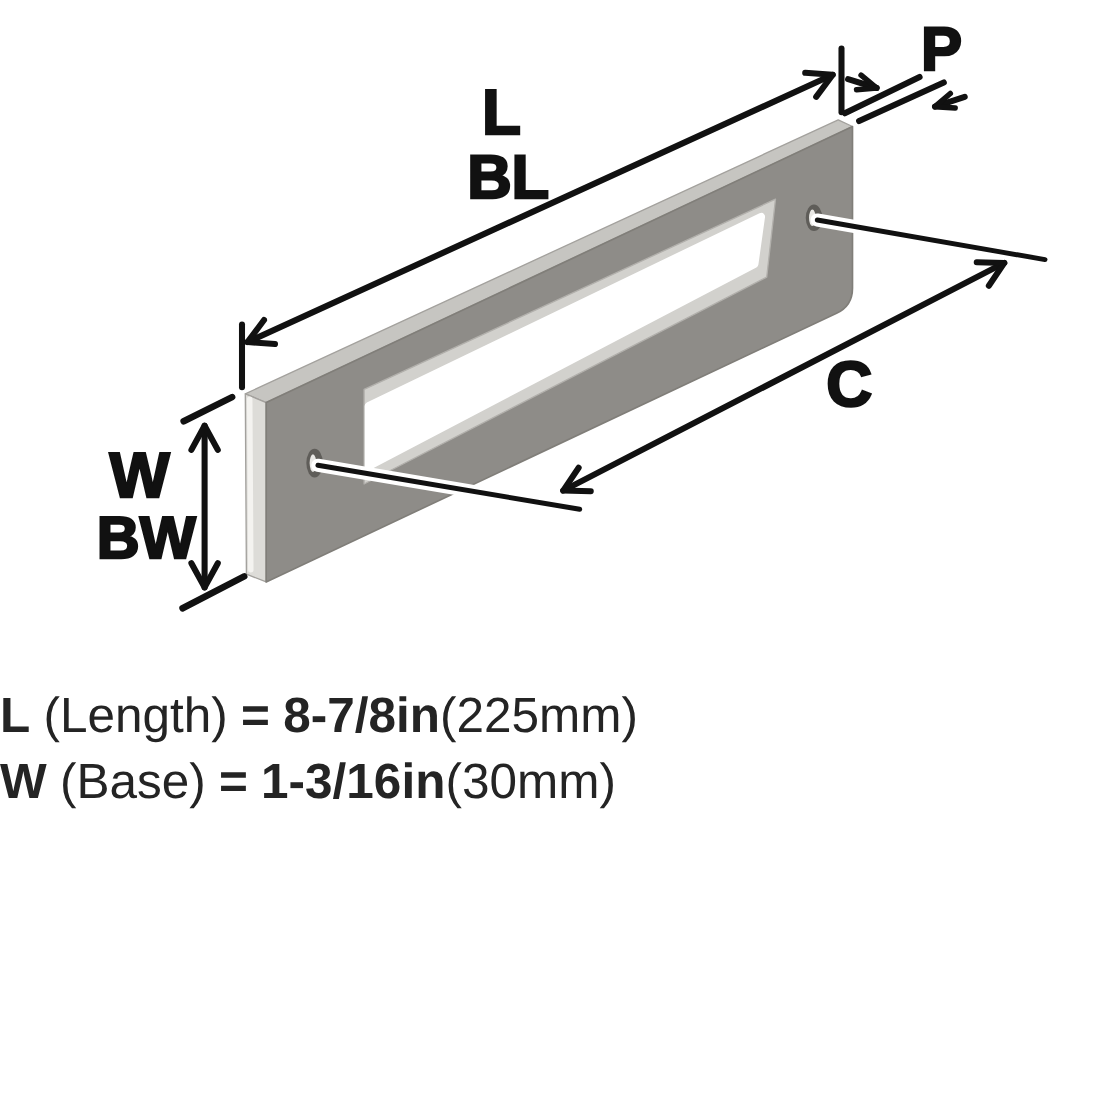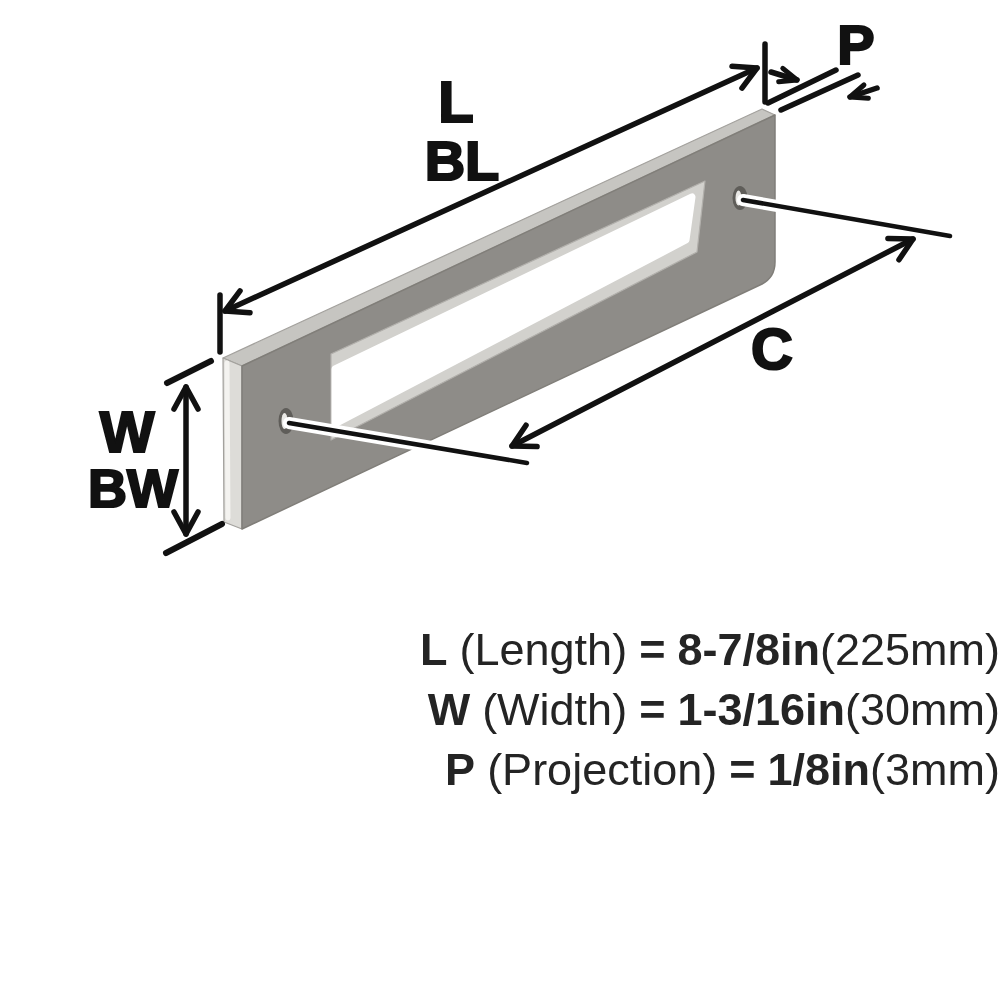--- a/index.html
+++ b/index.html
@@ -33,21 +33,21 @@
   .cutout-frame{fill:var(--c-strip-inner);stroke:#b2b0ac;stroke-width:1.2;stroke-linejoin:round;}
   .cutout-open{fill:#ffffff;stroke:#ffffff;stroke-width:7;stroke-linejoin:round;}
   .hole-ring{fill:var(--c-hole);}
   .hole-hi{fill:var(--c-hole-hi);}
   .dim-label{font-family:"Liberation Sans", sans-serif;font-weight:700;font-size:54px;
     fill:var(--c-line);stroke:var(--c-line);stroke-width:2.2;paint-order:stroke;
     text-anchor:middle;}
 
   
   .spec-list{position:absolute;left:0;top:620px;width:1000px;}
-  .spec-row{height:60px;line-height:60px;text-align:right;font-size:45px;
+  .spec-row{height:60px;line-height:60px;text-align:left;font-size:45px;
     color:var(--c-text);white-space:nowrap;}
   .spec-row .b{font-weight:700;}
   .spec-row .r{font-weight:400;}
   .spec-row .gap{margin-left:12px;}
 </style>
 </head>
 <body>
 
 <div class="stage">
 
@@ -122,20 +122,17 @@
     <text class="dim-label" x="772" y="369" style="font-size:58px">C</text>
     <text class="dim-label" x="127" y="452" style="font-size:58px">W</text>
     <text class="dim-label" x="133" y="507" style="font-size:54px">BW</text>
   </svg>
 
   <div class="spec-list">
     <div class="spec-row">
       <span class="b">L</span><span class="r gap">(Length)</span><span class="b gap">=</span><span class="b gap">8-7/8in</span><span class="r">(225mm)</span>
     </div>
     <div class="spec-row">
-      <span class="b">W</span><span class="r gap">(Width)</span><span class="b gap">=</span><span class="b gap">1-3/16in</span><span class="r">(30mm)</span>
-    </div>
-    <div class="spec-row">
-      <span class="b">P</span><span class="r gap">(Projection)</span><span class="b gap">=</span><span class="b gap">1/8in</span><span class="r">(3mm)</span>
+      <span class="b">W</span><span class="r gap">(Base)</span><span class="b gap">=</span><span class="b gap">1-3/16in</span><span class="r">(30mm)</span>
     </div>
   </div>
 
 </div>
 
 </body></html>

